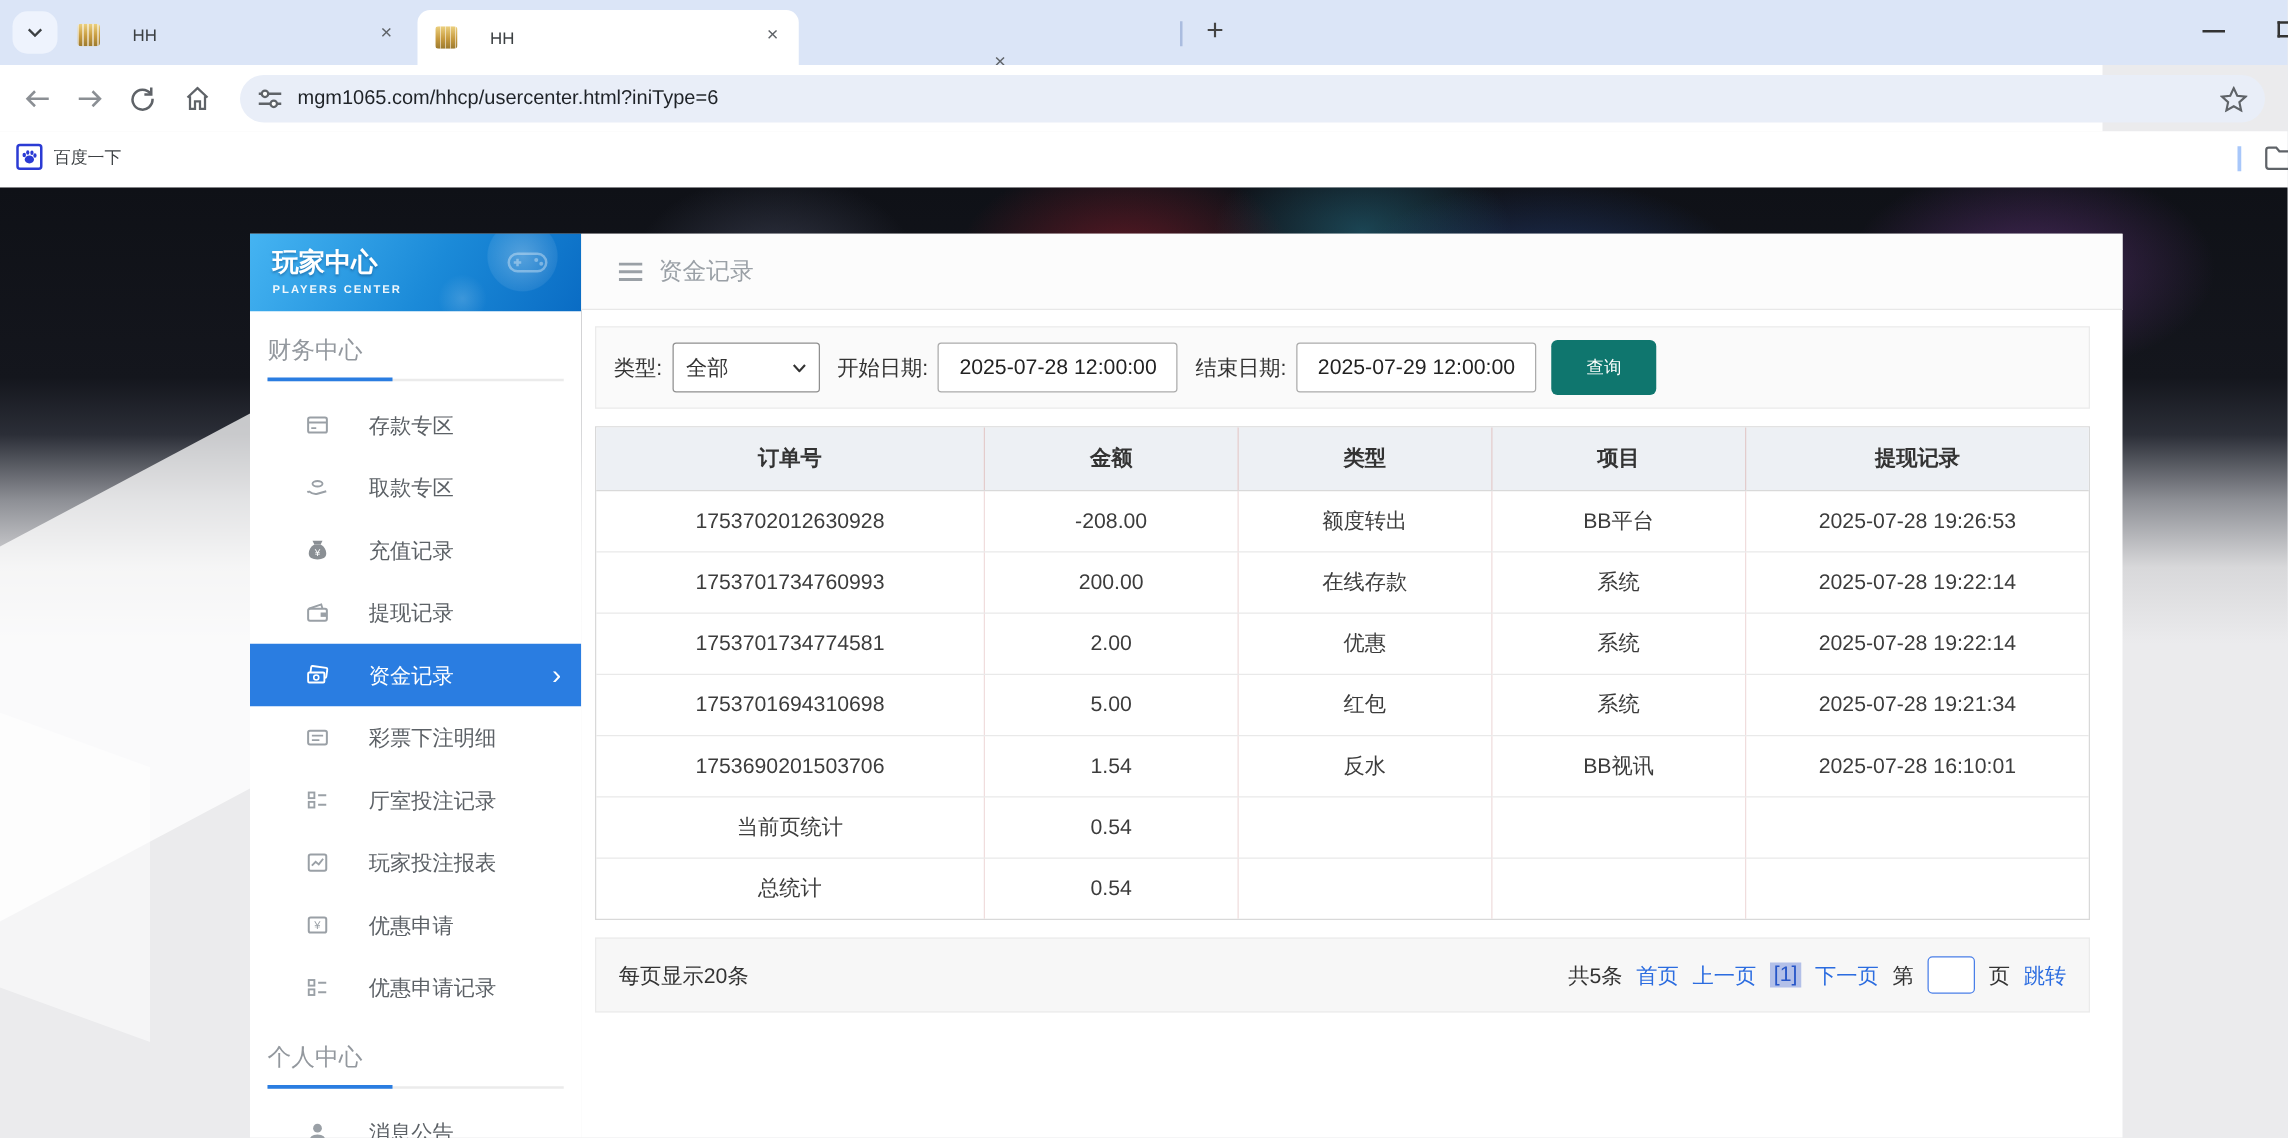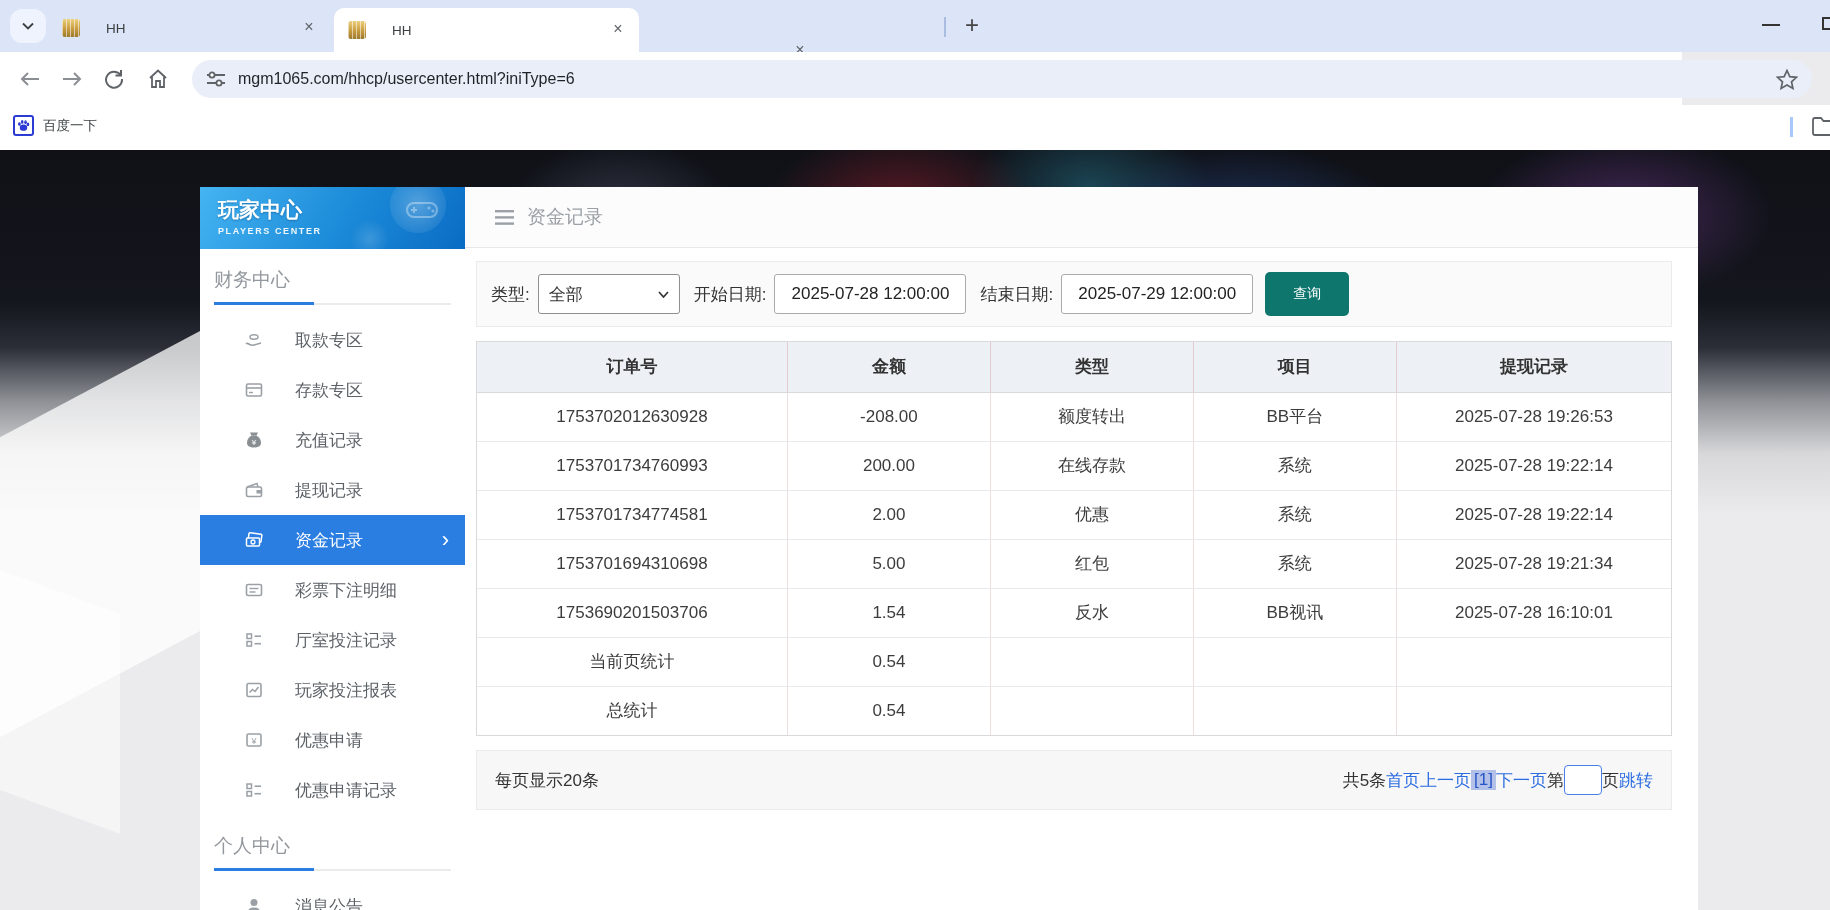--- a/index.html
+++ b/index.html
@@ -78,40 +78,40 @@
   .side-item.active { background:#2a7de1; }
   .side-item.active .lbl { color:#ffffff; }
   .side-item .chev { margin-left:auto; margin-right:16px; color:#fff; font-size:22px; line-height:1; }
 
   
   .content { position:absolute; left:465px; top:37px; width:1233px; height:723px; background:#ffffff; z-index:2; }
   .content-header { height:61px; border-bottom:1px solid #e8e8e8; background:#fcfcfc;
     display:flex; align-items:center; padding-left:30px; gap:13px; color:#9aa0a6; font-size:19px; }
   .filter { margin:13px 26px 0 11px; height:66px; background:#fafafa; border:1px solid #ebebeb;
     display:flex; align-items:center; padding-left:14px; font-size:17px; color:#333; }
-  .selectbox { width:142px; height:40px; border:1px solid #8f8f8f; border-radius:3px; background:#fff;
+  .selectbox { width:118px; height:40px; border:1px solid #8f8f8f; border-radius:3px; background:#fff;
     margin-left:8px; display:flex; align-items:center; padding:0 10px; justify-content:space-between; }
   .flabel { margin-left:14px; }
   .finput { width:192px; height:40px; border:1px solid #ababab; border-radius:3px; background:#fff;
     margin-left:8px; font-size:17px; text-align:center; color:#222;
     font-family:"Liberation Sans","DejaVu Sans",sans-serif; }
   .searchbtn { margin-left:12px; width:84px; height:44px; background:#0f766e; color:#fff; border:none;
     border-radius:5px; font-size:14px; cursor:pointer; font-family:inherit; }
 
   .tablewrap { margin:14px 26px 0 11px; border:1px solid #d9d9d9; }
   table { width:100%; border-collapse:collapse; font-size:17px; color:#3c3c3c; table-layout:fixed; }
   thead th { background:#edf0f4; height:50px; font-weight:bold; color:#333;
     border-right:1px solid #e3cccc; border-bottom:1px solid #d9d9d9; }
   tbody td { height:49px; text-align:center; border-right:1px solid #f0dddd; border-bottom:1px solid #e9e9e9; }
   th:last-child, td:last-child { border-right:none; }
   tr:last-child td { border-bottom:none; }
 
   .pager { margin:14px 26px 0 11px; height:60px; background:#f7f7f7; border:1px solid #ebebeb;
     display:flex; align-items:center; justify-content:space-between; padding:0 18px; font-size:17px; color:#333; }
-  .pager-right { display:flex; align-items:center; }
+  .pager-right { display:flex; align-items:center; gap:11px; }
   .plink { color:#2b6ce0; cursor:pointer; text-decoration:none; }
   .pcurrent { background:#b3c0e8; color:#2756c8; padding:0 3px; }
   .jumpinput { width:38px; height:30px; border:1px solid #4a7fe8; border-radius:4px; background:#fff; }
 
   svg { display:block; }
 </style>
 </head>
 <body>
 
 <div class="tabstrip">
@@ -221,36 +221,36 @@
         </svg>
     </div>
 
     <div class="side-section">财务中心</div>
 
     <div class="side-menu">
 
       <div class="side-item">
         <span class="ic">
           <svg width="18" height="18" viewBox="0 0 18 18">
-              <ellipse cx="9" cy="6" rx="4" ry="2.2" fill="none" stroke="#9aa0a6" stroke-width="1.5"></ellipse>
-          <path d="M2 12 Q6 15 9 14 L16 12 M2 12 L1 13" fill="none" stroke="#9aa0a6" stroke-width="1.6"></path>
-            </svg>
-          </span>
-        <span class="lbl">取款专区</span>
-      </div>
-
-      <div class="side-item">
-        <span class="ic">
-          <svg width="18" height="18" viewBox="0 0 18 18">
               <rect x="1.5" y="3" width="15" height="12" rx="1.5" fill="none" stroke="#9aa0a6" stroke-width="1.6"></rect>
           <line x1="1.5" y1="7" x2="16.5" y2="7" stroke="#9aa0a6" stroke-width="1.6"></line>
           <line x1="4" y1="11.5" x2="8" y2="11.5" stroke="#9aa0a6" stroke-width="1.4"></line>
             </svg>
           </span>
         <span class="lbl">存款专区</span>
+      </div>
+
+      <div class="side-item">
+        <span class="ic">
+          <svg width="18" height="18" viewBox="0 0 18 18">
+              <ellipse cx="9" cy="6" rx="4" ry="2.2" fill="none" stroke="#9aa0a6" stroke-width="1.5"></ellipse>
+          <path d="M2 12 Q6 15 9 14 L16 12 M2 12 L1 13" fill="none" stroke="#9aa0a6" stroke-width="1.6"></path>
+            </svg>
+          </span>
+        <span class="lbl">取款专区</span>
       </div>
 
       <div class="side-item">
         <span class="ic">
           <svg width="18" height="18" viewBox="0 0 18 18">
               <path d="M6.5 4.5 L5 1.5 H13 L11.5 4.5 Z" fill="#8a8f94"></path>
           <path d="M6.5 4.5 H11.5 C15 6.5 16 9.5 16 12 C16 15 13 16.5 9 16.5 C5 16.5 2 15 2 12 C2 9.5 3 6.5 6.5 4.5 Z" fill="#8a8f94"></path>
           <text x="9" y="13.5" font-size="8" fill="#fff" text-anchor="middle">¥</text>
             </svg>
           </span>

